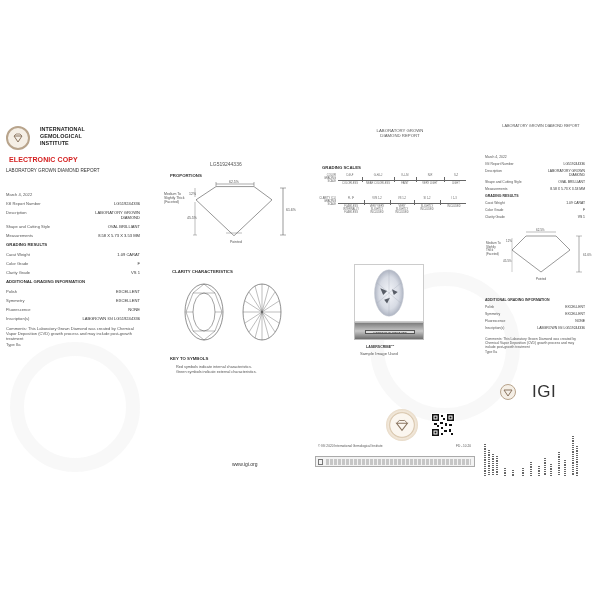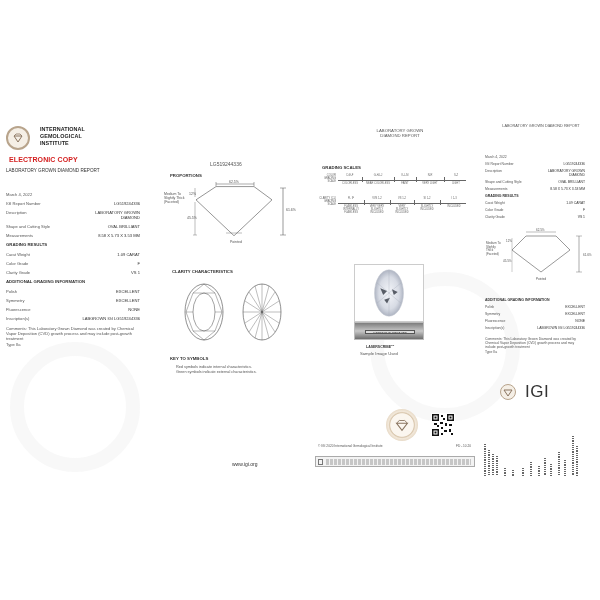--- a/index.html
+++ b/index.html
@@ -64,21 +64,21 @@
   .right { position: absolute; left: 480px; top: 0; width: 120px; height: 370px; }
   .rt-title { position: absolute; left: 6px; top: 12px; width: 110px; text-align: center; font-size: 3.8px; color: #555; }
   .rrows { position: absolute; left: 5px; top: 43px; width: 100px; }
   .rrows .r { font-size: 3.4px; height: 7px; }
   .rrows .r.tall { height: 11px; }
   .rrows .sec { font-size: 3.5px; height: 7px; }
   .rrows .comments { font-size: 3.4px; line-height: 4px; }
   .rprop { position: absolute; left: 6px; top: 116px; width: 110px; height: 60px; }
   .igi-logo { position: absolute; left: 20px; top: 270px; display: flex; align-items: center; }
   .igi-logo .seal-small { width: 16px; height: 16px; border-width: 1.5px; }
-  .igi-logo .txt { margin-left: 9px; font-size: 17px; color: #333; letter-spacing: 0.5px; }
+  .igi-logo .txt { margin-left: 16px; font-size: 17px; color: #333; letter-spacing: 0.5px; }
   .rotated { position: absolute; left: 2px; top: 300px; width: 115px; height: 64px; }
   .rot-col { position: absolute; bottom: 0; width: 2px; background: repeating-linear-gradient(#666 0 1.2px, transparent 1.2px 2.2px); }
 </style>
 </head>
 <body>
 
 <div class="sheet">
 
   <div class="wm" style="left:370px;top:160px;width:150px;height:150px;"></div>
   <div class="wm" style="left:10px;top:230px;width:130px;height:130px;"></div>

